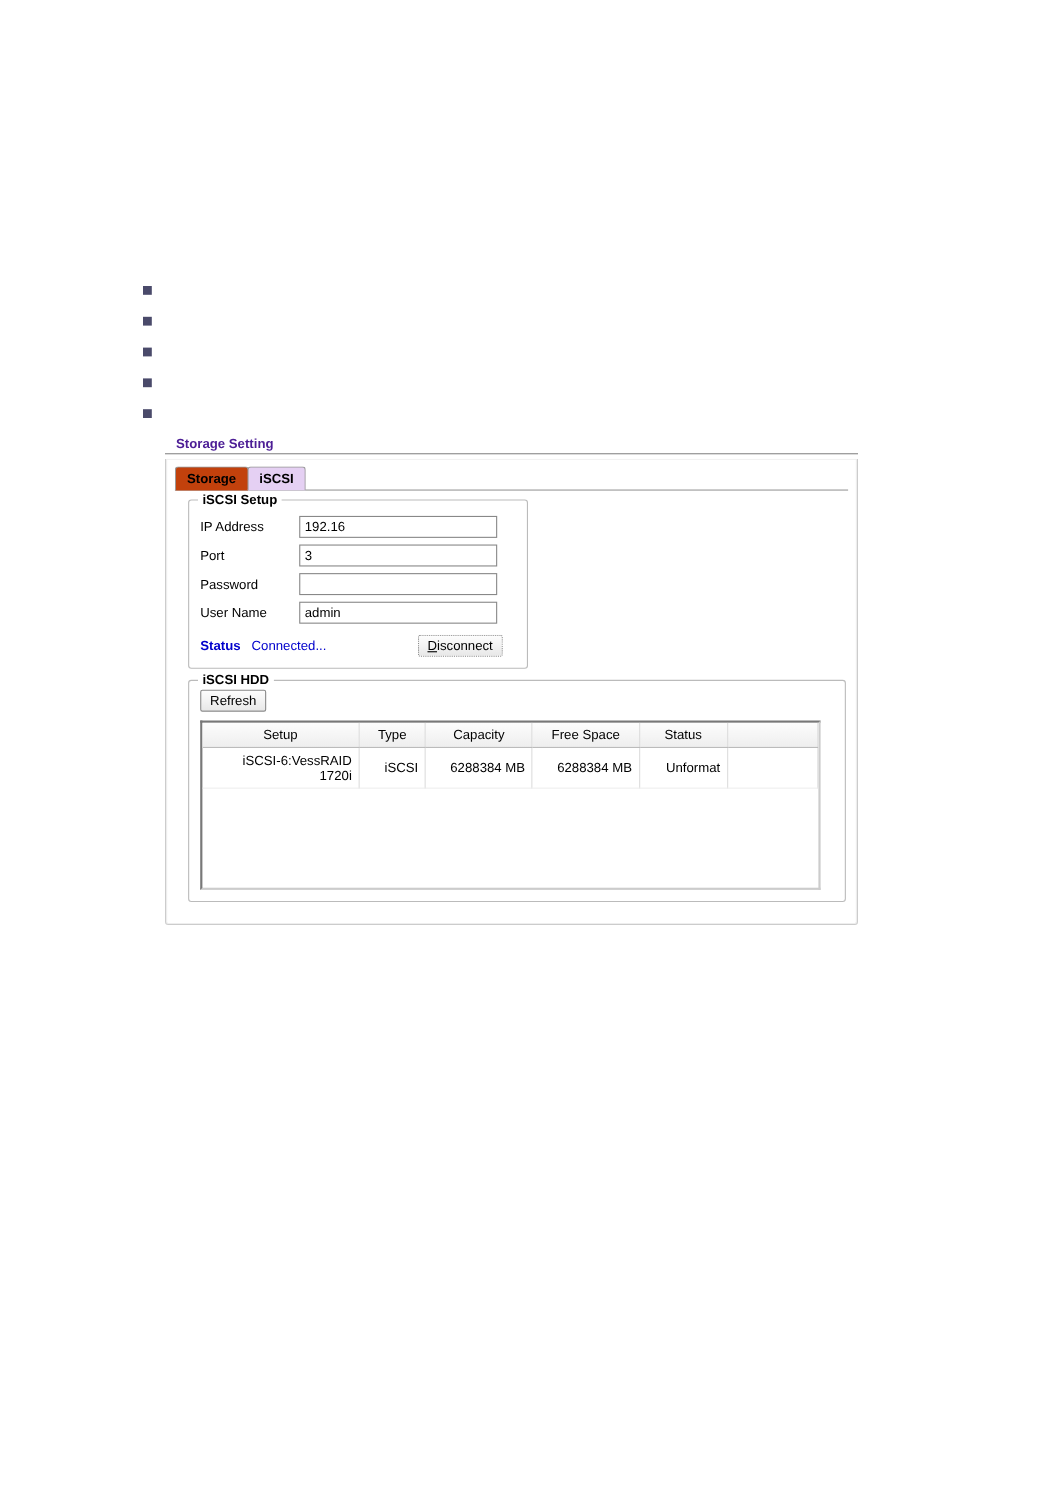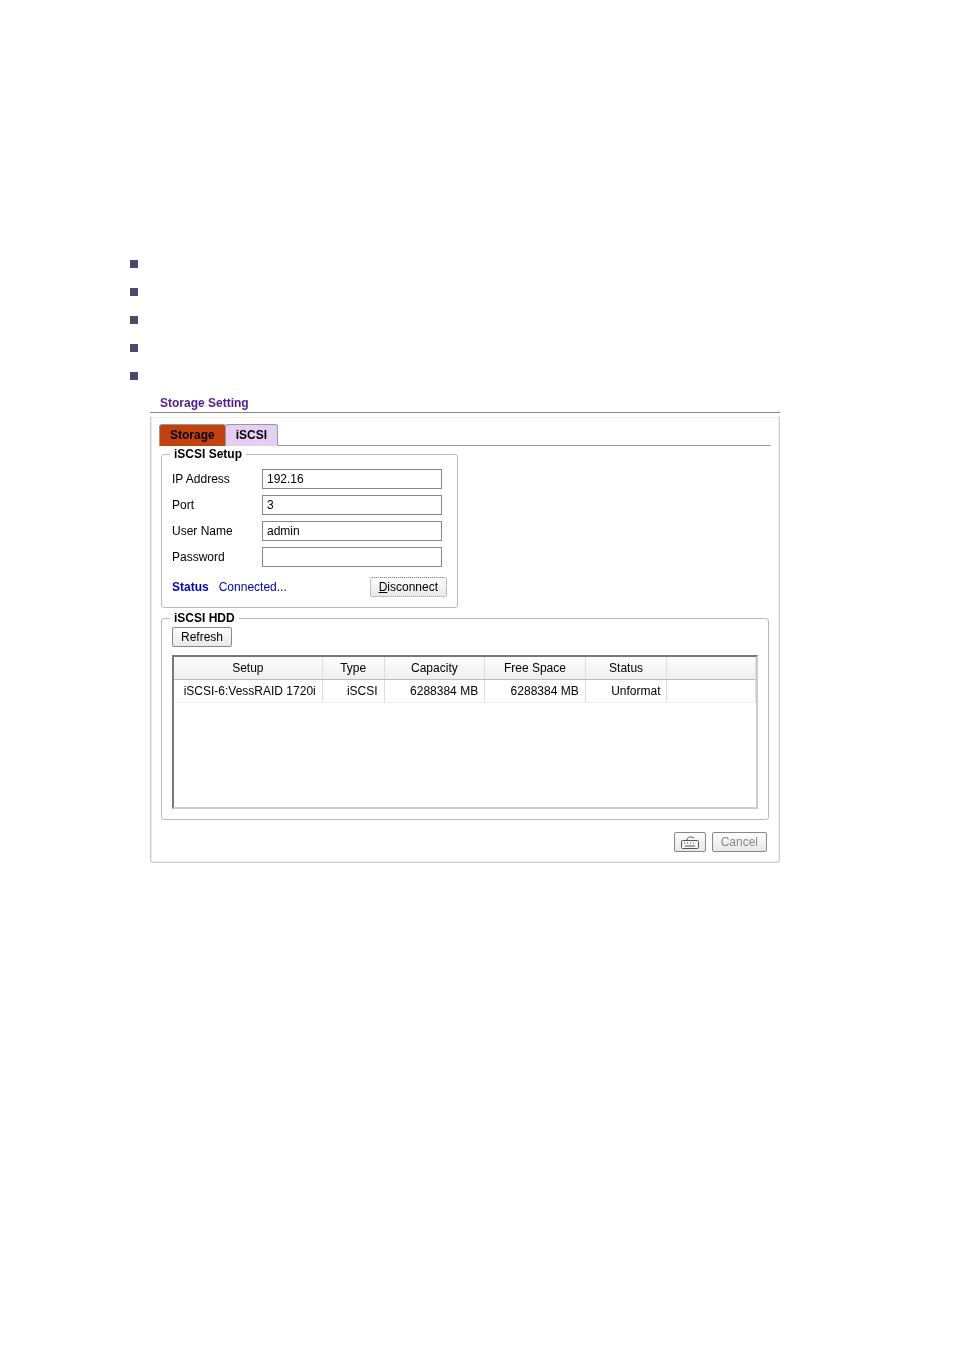--- a/index.html
+++ b/index.html
@@ -76,22 +76,22 @@
     background: #c2410c;
   }
   .tab.active {
     background: #e5d0f3;
     font-weight: bold;
     border-bottom: 1px solid #e5d0f3;
   }
   .inner-fieldset {
     border: 1px solid #bbb;
     border-radius: 3px;
-    margin: 6px 2px 10px 2px;
-    padding: 8px 10px 10px 10px;
+    margin: 6px 2px 10px 12px;
+    padding: 8px 22px 10px 10px;
     position: relative;
   }
   .inner-legend {
     position: absolute;
     top: -8px;
     left: 8px;
     background: #fff;
     padding: 0 4px;
     font-weight: bold;
     font-size: 12px;
@@ -234,26 +234,26 @@
 
         <div class="form-row">
           <span class="form-label">IP Address</span>
           <input class="form-input" value="192.16" style="">
         </div>
         <div class="form-row">
           <span class="form-label">Port</span>
           <input class="form-input" value="3" style="">
         </div>
         <div class="form-row">
+          <span class="form-label">Password</span>
+          <input class="form-input" type="password" value="" style="">
+        </div>
+        <div class="form-row">
           <span class="form-label">User Name</span>
           <input class="form-input" value="admin" style="">
-        </div>
-        <div class="form-row">
-          <span class="form-label">Password</span>
-          <input class="form-input" type="password" value="" style="">
         </div>
 
         <div class="status-row">
           <span class="status-label">Status</span>
           <span class="status-value">Connected...</span>
           <button class="btn dotted">
             <span style="text-decoration:underline">D</span><span>isconnect</span>
           </button>
         </div>
       </div>
@@ -284,33 +284,17 @@
                 <td>6288384 MB</td>
                 <td>6288384 MB</td>
                 <td>Unformat</td>
                 <td></td>
               </tr>
             </tbody>
           </table>
         </div>
       </div>
 
-      <div class="bottom-buttons">
-        <div class="keyboard-btn">
-          <svg width="18" height="14" viewBox="0 0 18 14">
-            <rect x="0.5" y="5.5" width="17" height="8" rx="1" fill="#f4f4f4" stroke="#555"></rect>
-            <line x1="3" y1="8" x2="4" y2="8" stroke="#555"></line>
-            <line x1="6" y1="8" x2="7" y2="8" stroke="#555"></line>
-            <line x1="9" y1="8" x2="10" y2="8" stroke="#555"></line>
-            <line x1="12" y1="8" x2="13" y2="8" stroke="#555"></line>
-            <line x1="4" y1="11" x2="14" y2="11" stroke="#555"></line>
-            <path d="M6 5 C6 2, 10 1, 13 3" fill="none" stroke="#555"></path>
-          </svg>
-        </div>
-        <button class="btn" style="color:#888">
-          <span>Cancel</span>
-        </button>
-      </div>
 
     </div>
   </div>
 
 </div>
 
 </body></html>

